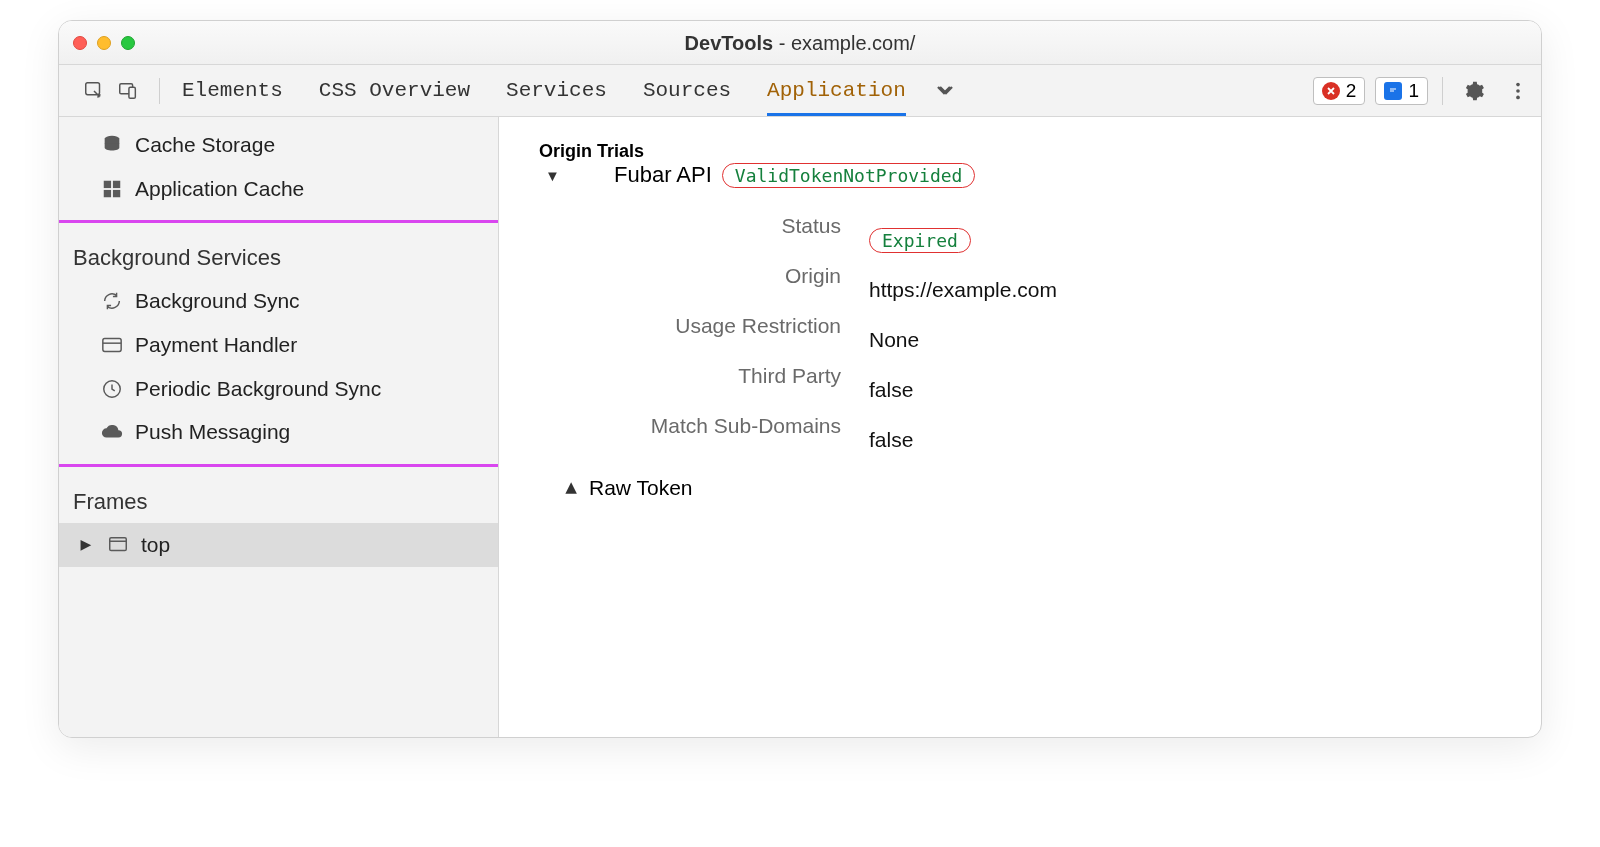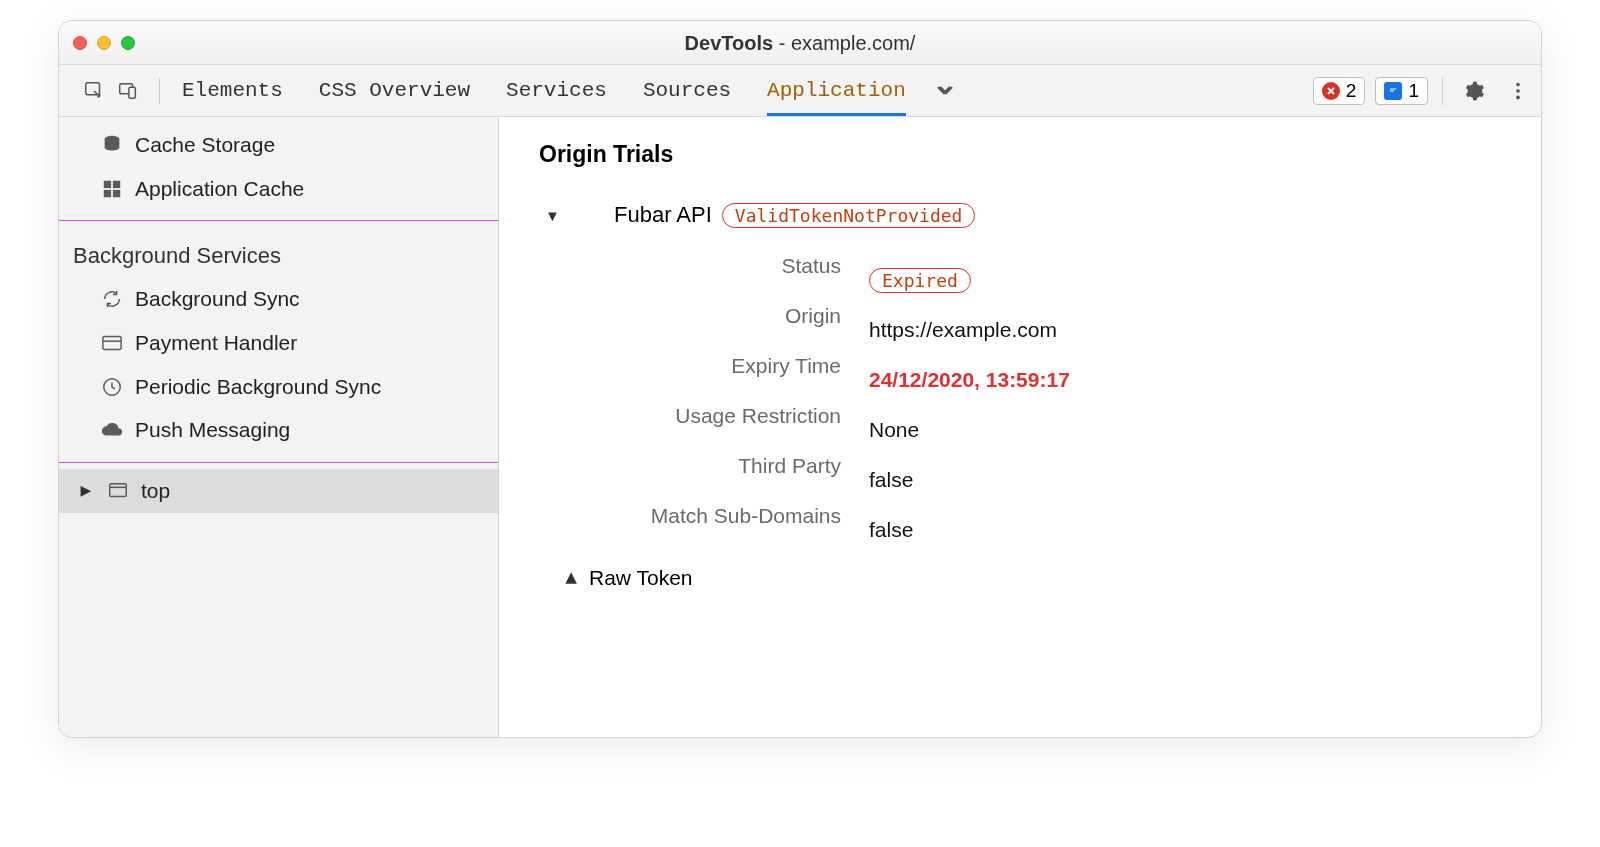--- a/index.html
+++ b/index.html
@@ -72,38 +72,38 @@
 
 .body { display:flex; height: 620px; }
 .sidebar {
   width: 440px;
   background:#f3f3f3;
   border-right:1px solid #d7d7d7;
   overflow:auto;
   font-size: 21px; color:#222;
 }
 .sb-group { padding: 6px 0 10px; }
-.sb-group + .sb-group { border-top:1px solid #d946ef; }
+.sb-group + .sb-group { border-top:3px solid #d946ef; }
 .sb-heading { padding: 16px 14px 8px; color:#333; font-size: 22px; }
 .sb-item { display:flex; align-items:center; gap:12px; padding: 4px 14px 4px 42px; cursor:pointer; line-height:1.7; }
 .sb-item.indent1 { padding-left: 42px; }
 .sb-item.selected { background:#dcdcdc; }
 .sb-icon { width:22px; height:22px; color:#5a5a5a; display:flex; align-items:center; justify-content:center; }
 .sb-icon svg { width:22px; height:22px; stroke: currentColor; fill:none; stroke-width:1.6; }
 .sb-icon.fill svg { fill: currentColor; stroke:none; }
 .tri { font-size: 14px; color:#333; margin-right:2px; width:14px; text-align:center; }
 
 
 .main { flex:1; padding: 24px 40px; overflow:auto; font-size:21px; }
-.main h2 { font-size: 23px; font-weight:700; margin-bottom: 34px; }
+.main h2 { font-size: 18px; font-weight:700; }
 .disclosure-row { display:flex; align-items:center; gap:10px; margin-left: 6px; margin-bottom: 26px; }
 .disclosure-row .tri { font-size:15px; }
 .trial-name { font-size: 22px; margin-left: 43px; }
 .pill {
-  border:1.5px solid #e03131; color:#c2410c; border-radius: 999px;
+  border:1.5px solid #e03131; color:#15803d; border-radius: 999px;
   padding: 1px 12px; font-size:18px; font-family: ui-monospace, Menlo, Consolas, monospace;
   background:#fff;
 }
 .kv { display:flex; margin: 12px 0 12px 50px; }
 .kv .k { width: 280px; text-align:right; color:#6a6a6a; padding-right: 28px; }
 .kv .v { color:#111;margin-top:14px; }
 .kv .v.red { color:#e03131; font-weight:600; }
 .raw-row { display:flex; align-items:center; gap:10px; margin-left:24px; margin-top: 24px; }
 .raw-row .tri { transform: rotate(-90deg); font-size:15px; }
 
@@ -261,20 +261,21 @@
           <span class="sb-icon fill">
             <svg viewBox="0 0 24 24">
                 <path d="M6 18a5 5 0 010-10 7 7 0 0113 2 4 4 0 010 8H6z"></path>
               </svg>
           </span>
           <span>Push Messaging</span>
         </div>
       </div>
 
       <div class="sb-group">
+        <div class="sb-heading">Frames</div>
         <div class="sb-item indent1 selected" style="padding-left:20px;">
           <span class="tri">▶</span>
           <span class="sb-icon">
             <svg viewBox="0 0 24 24">
                 <rect x="3" y="4" width="18" height="14" rx="1.5"></rect>
                 <path d="M3 8h18"></path>
               </svg>
           </span>
           <span>top</span>
         </div>
@@ -295,24 +296,20 @@
         <div class="k">Status</div>
         <div class="v">
           <span class="pill">Expired</span>
         </div>
       </div>
       <div class="kv">
         <div class="k">Origin</div>
         <div class="v">https://example.com</div>
       </div>
       <div class="kv">
-        <div class="k">Expiry Time</div>
-        <div class="v red">24/12/2020, 13:59:17</div>
-      </div>
-      <div class="kv">
         <div class="k">Usage Restriction</div>
         <div class="v">None</div>
       </div>
       <div class="kv">
         <div class="k">Third Party</div>
         <div class="v">false</div>
       </div>
       <div class="kv">
         <div class="k">Match Sub-Domains</div>
         <div class="v">false</div>

